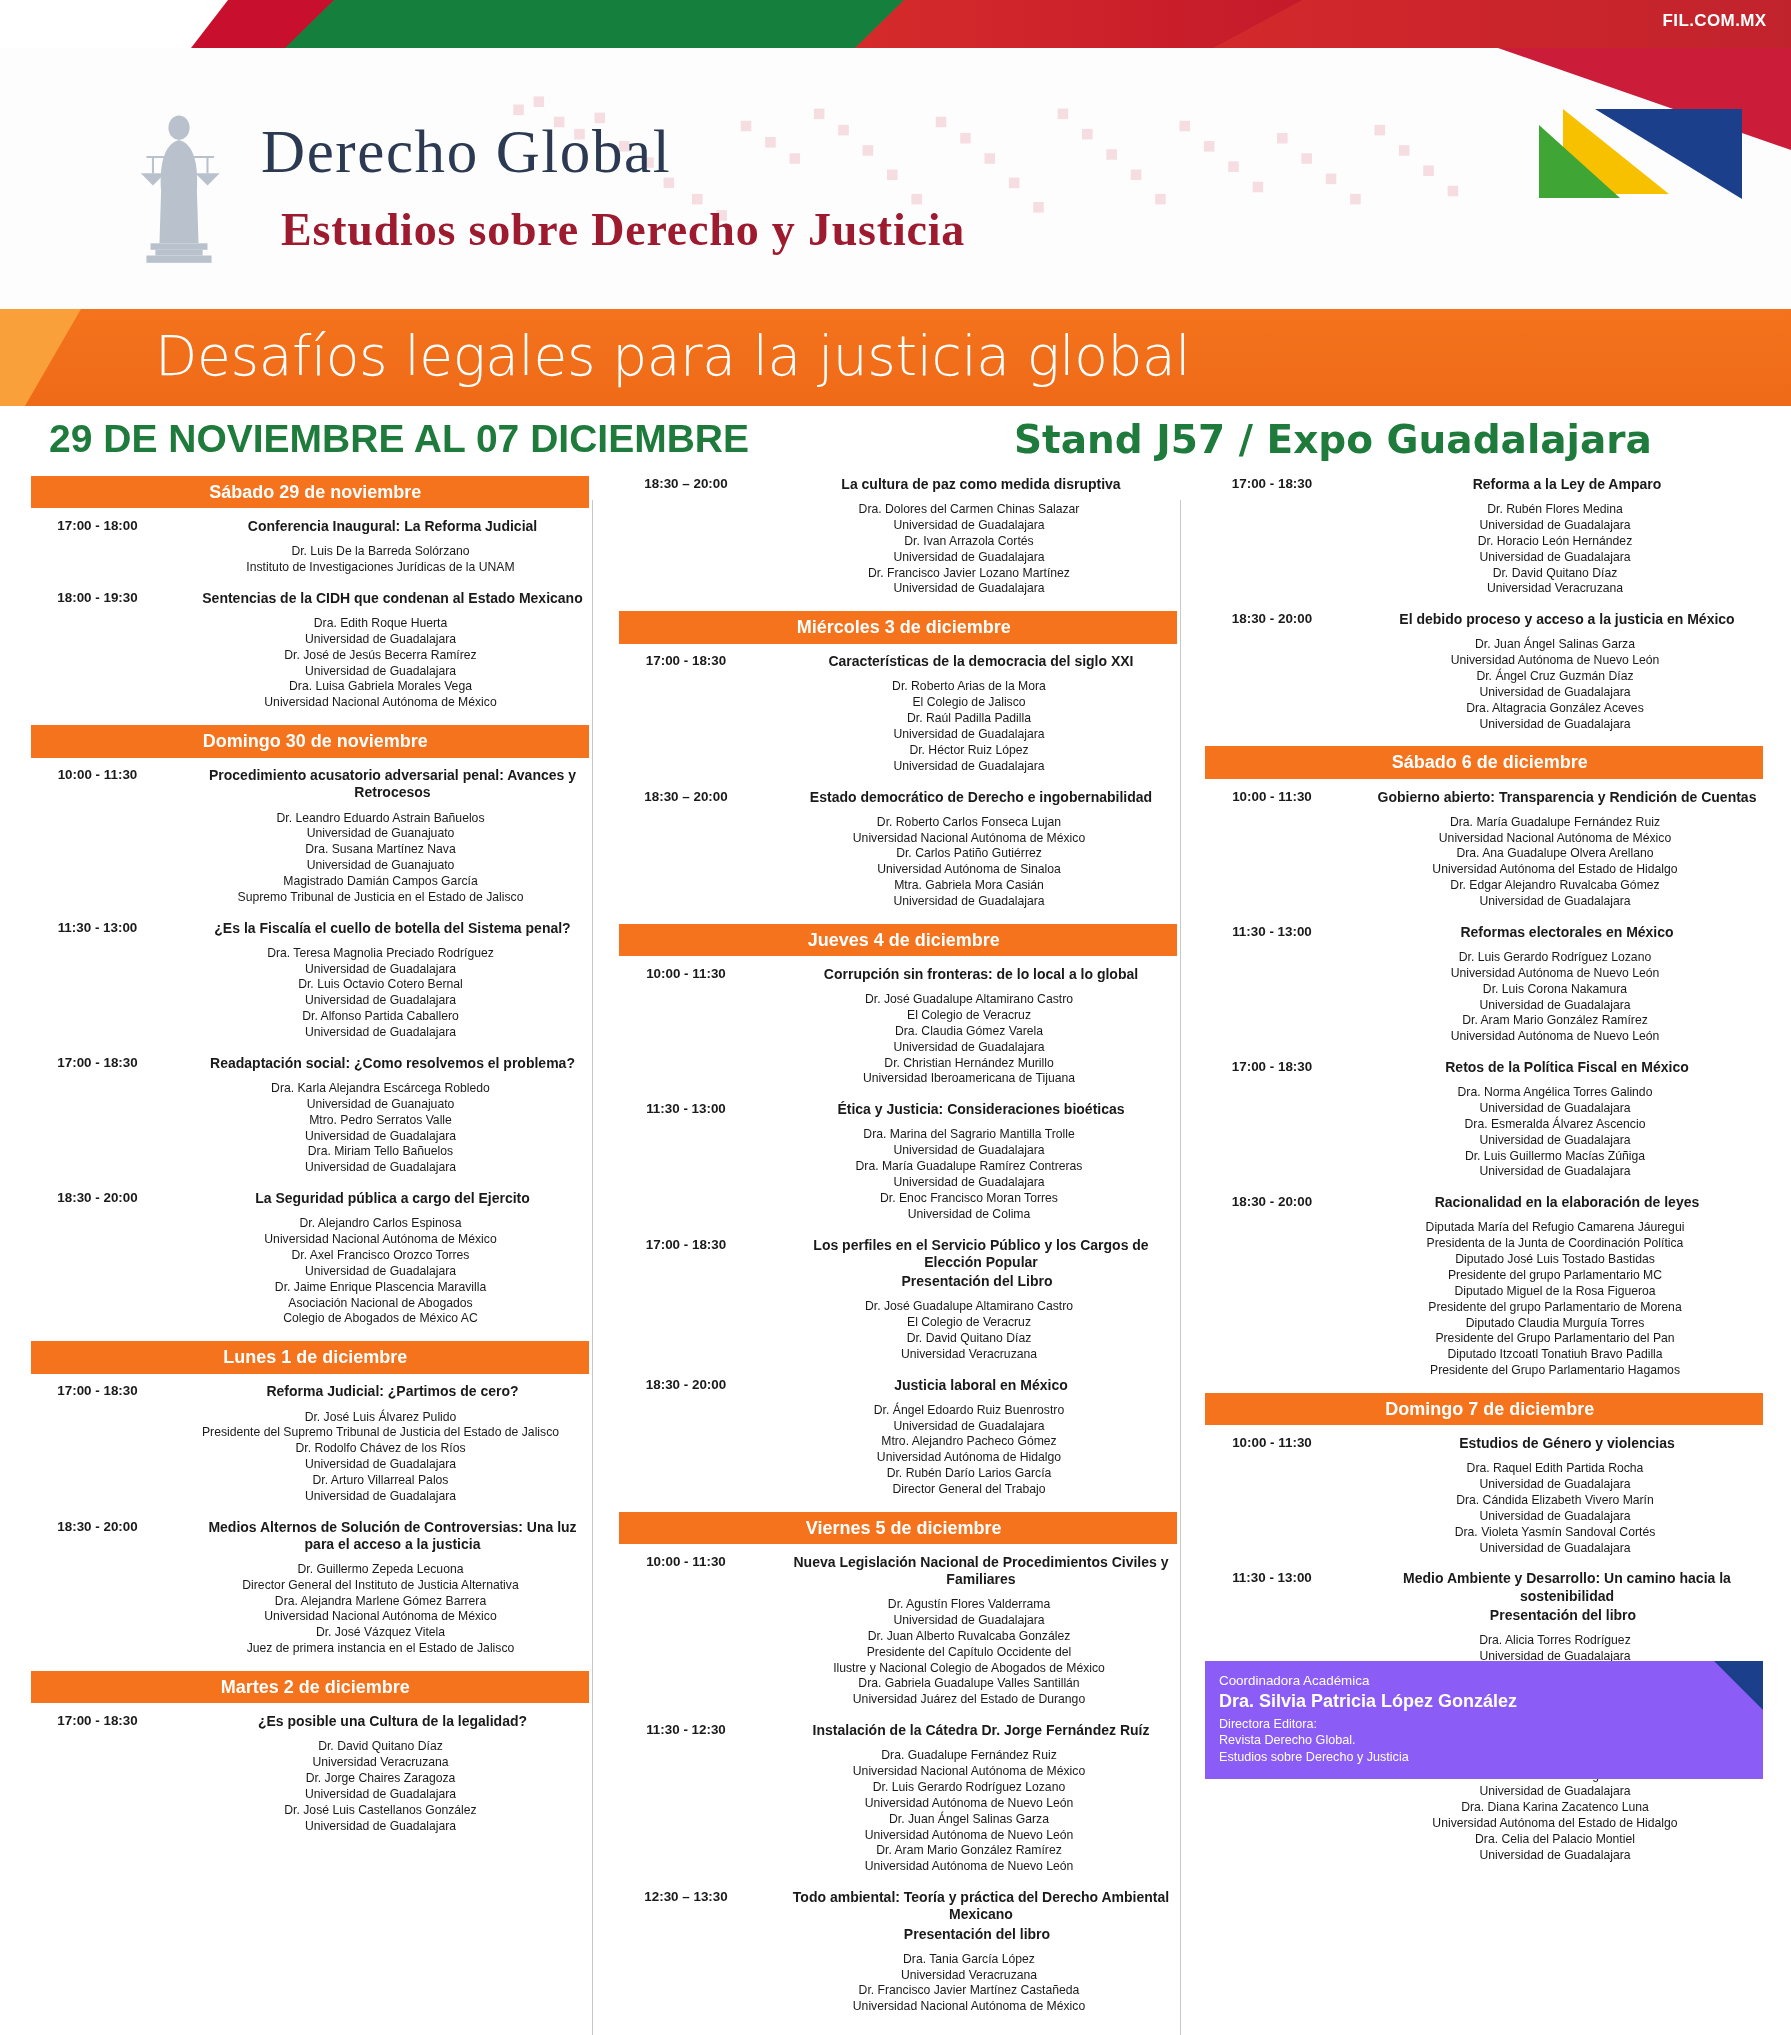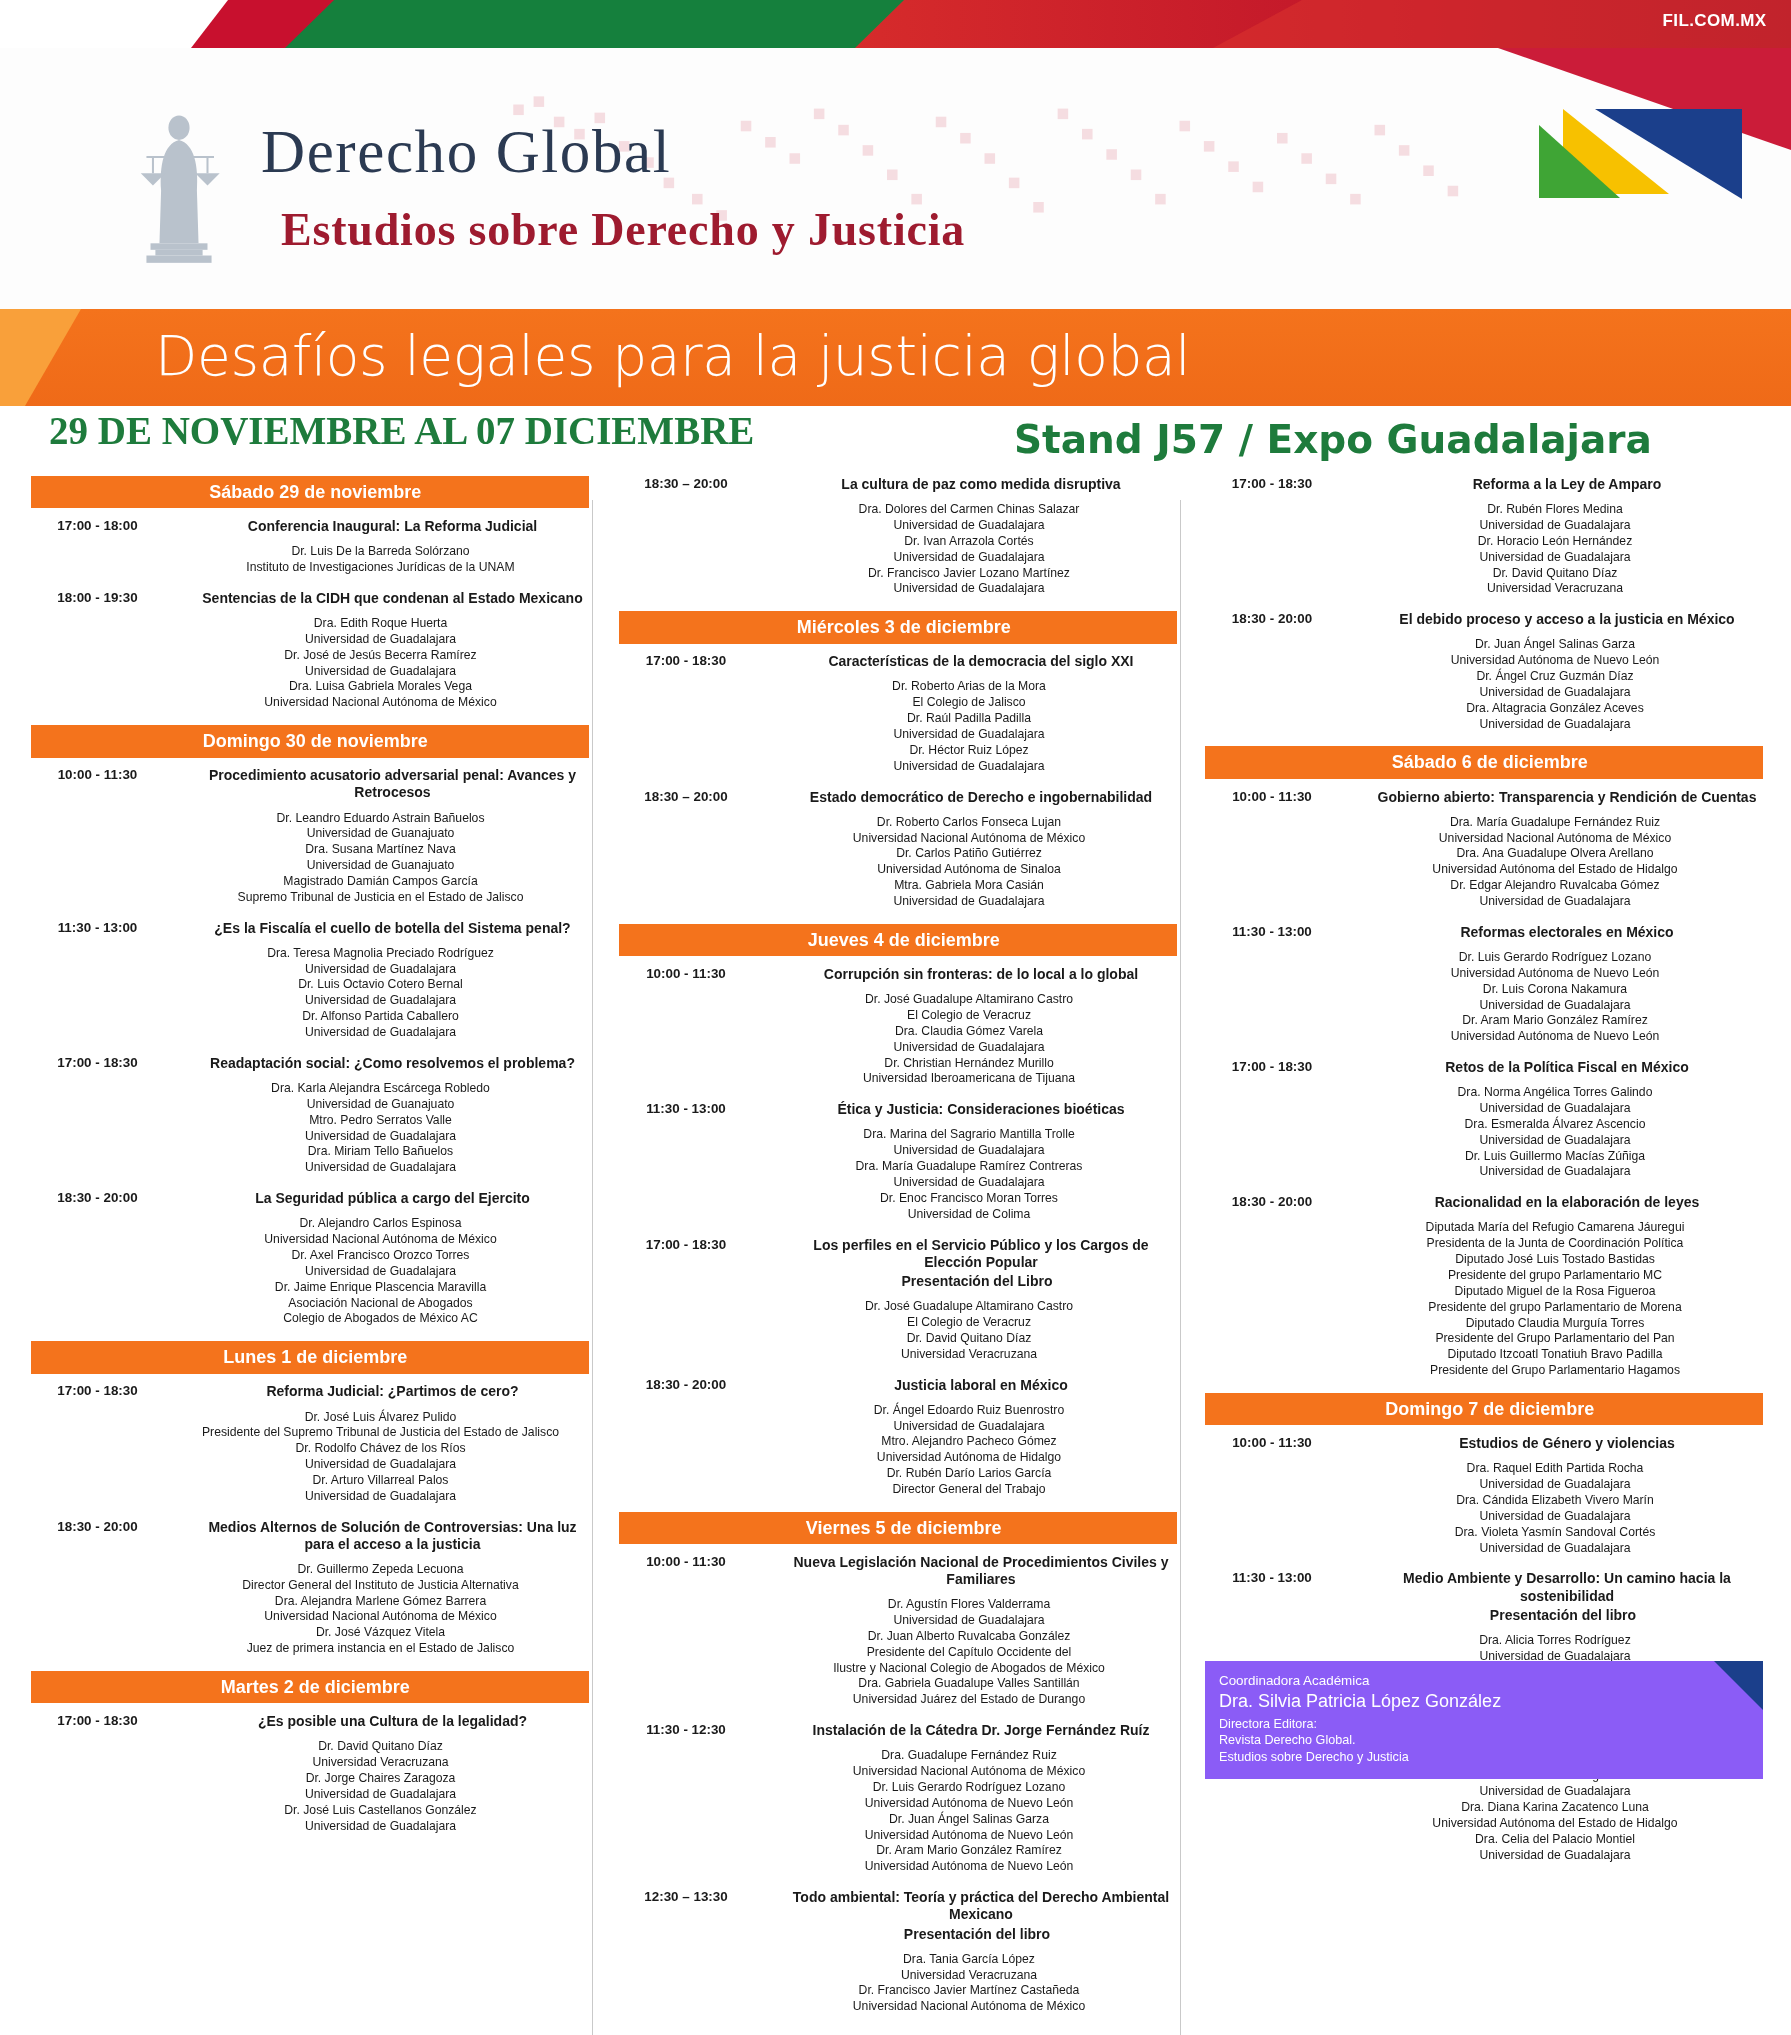--- a/index.html
+++ b/index.html
@@ -100,23 +100,23 @@
     color:#ffffff; font-size:55px; font-weight:300;
     font-family:"DejaVu Sans", sans-serif; letter-spacing:-0.4px;
   }
 
   
   .datebar{
     position:absolute; top:406px; left:0; width:1791px; height:65px;
     background:#ffffff;
   }
   .date-left{
-    position:absolute; left:49px; top:2px;
+    position:absolute; left:49px; top:11px;
     color:#1e7b3c; font-size:39px; font-weight:bold;
-    font-family:Liberation Serif, serif;
+    font-family:Liberation Sans, sans-serif;
   }
   .date-right{
     position:absolute; left:1014px; top:11.4px;
     color:#1e7b3c; font-size:39px; font-weight:bold;
     font-family:"DejaVu Sans", sans-serif;
   }
 
   
   .program{ position:absolute; top:476px; left:0; width:1791px; height:1995px; }
   .col{ position:absolute; top:0; width:558px;text-align:center; }
@@ -151,21 +151,21 @@
   }
   .people{ margin-top:9px; }
   .people div{ font-size:12.2px; color:#1a1a1a; line-height:1.30; }
 
   
   .coordbox{
     position:absolute; left:1205px; top:1661px; width:558px; height:118px;
     background:#8b5cf6; color:#ffffff; padding:12.2px 14px;
   }
   .coordbox .l1{ font-size:13.4px; }
-  .coordbox .l2{ font-size:18px; font-weight:normal; margin:2.4px 0 4.1px; }
+  .coordbox .l2{ font-size:18px; font-weight:bold; margin:2.4px 0 4.1px; }
   .coordbox .l3{ font-size:12.6px; line-height:1.32; }
   .coordbox .bluecorner{
     position:absolute; right:0; top:0; width:49px; height:49px;
     background:#1b3f8b; clip-path:polygon(100% 0,100% 100%,0 0);
   }
 </style>
 </head>
 <body>
 
 <div class="page">

